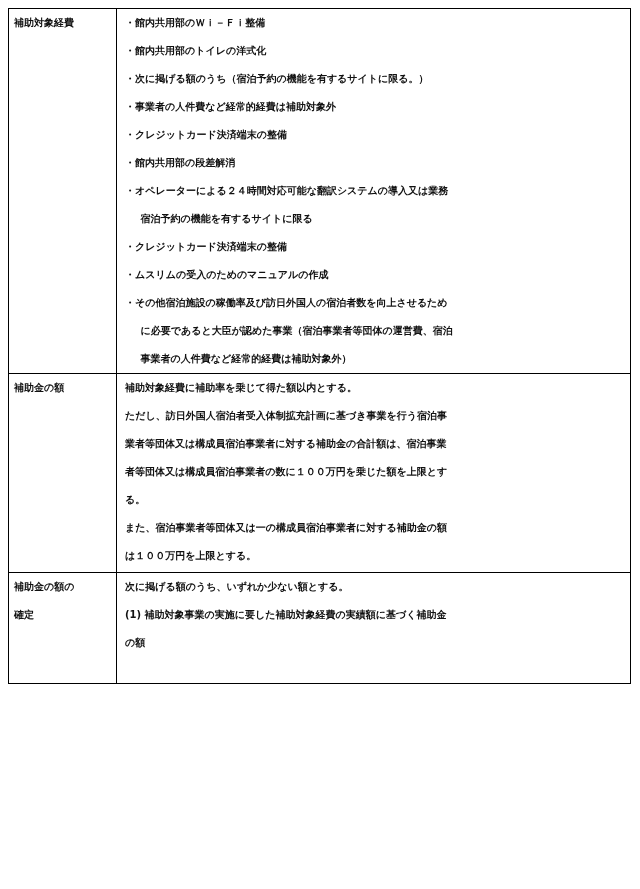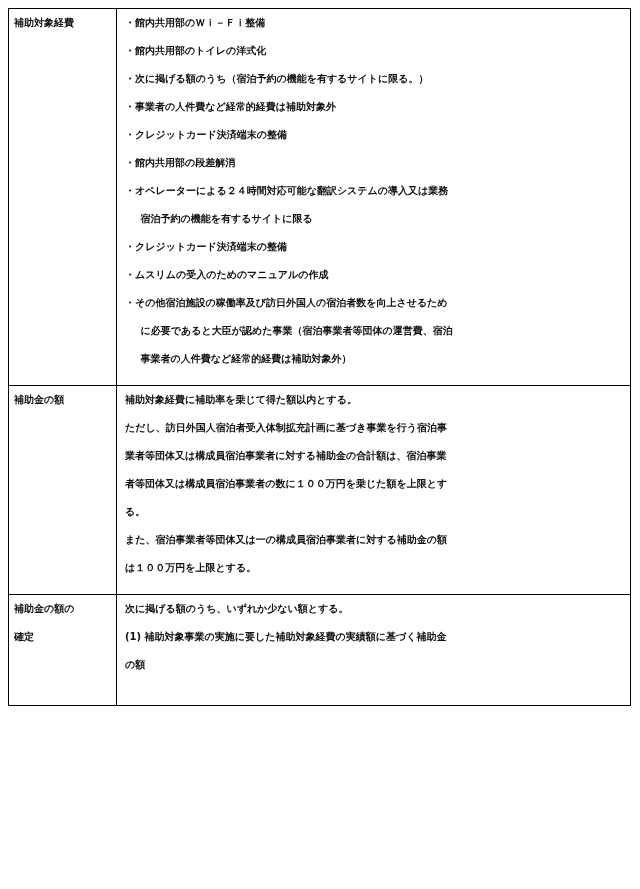--- a/index.html
+++ b/index.html
@@ -31,21 +31,21 @@
     overflow: hidden;
   }
   th.row-label {
     width: 100px;
     text-align: left;
     padding: 0 2px 0 5px;
     white-space: pre-line;
     font-weight: 600;
   }
   td.row-content {
-    padding: 0 5px 12px 8px;
+    padding: 0 5px 0 8px;
   }
   .item {
     white-space: pre-line;
   }
   
   .hang1 {
     padding-left: 15.6px;
     text-indent: -15.6px;
   }
   tr.r0 { height: 365px; }

